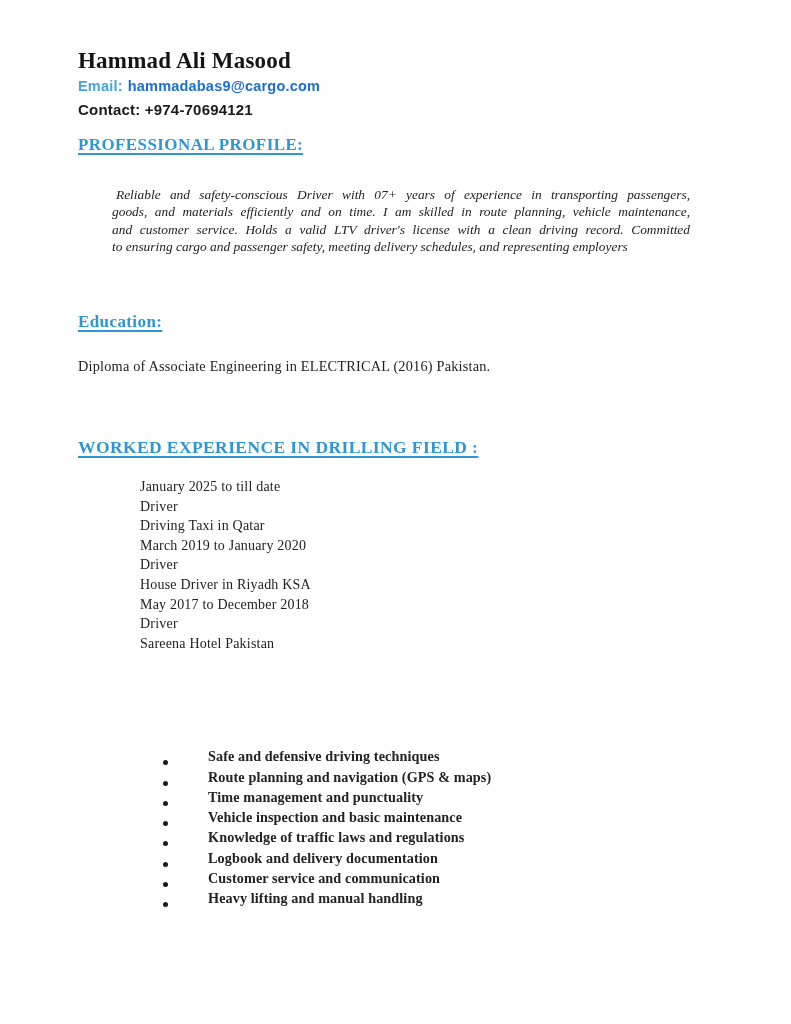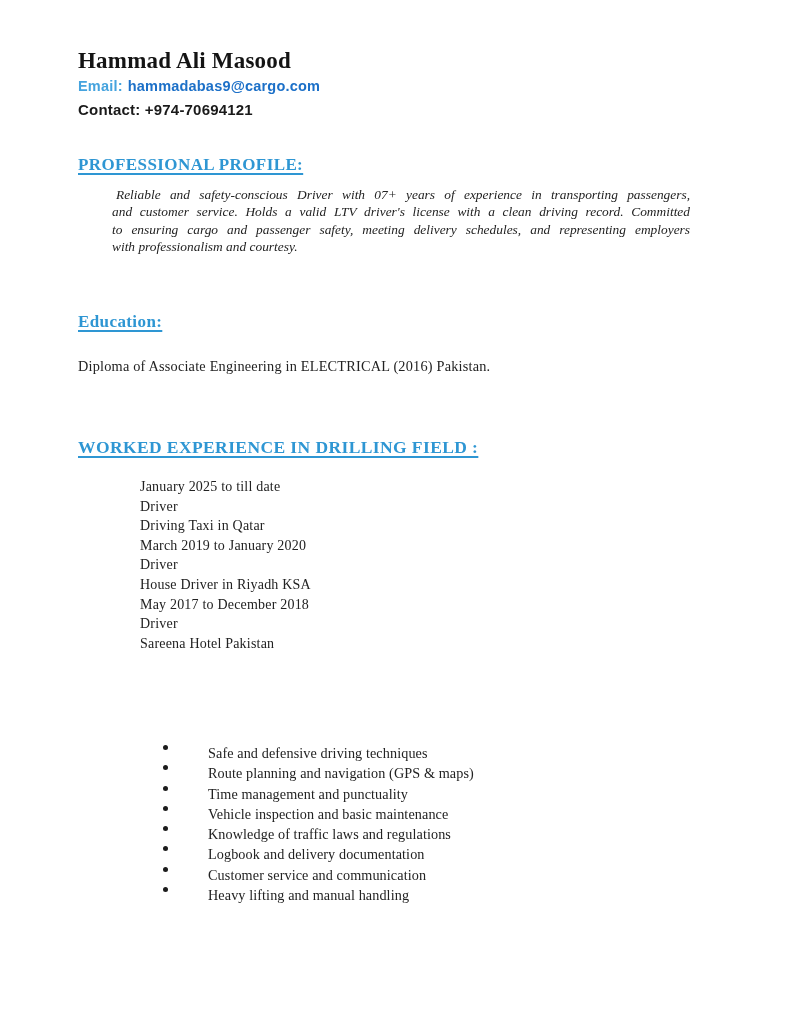--- a/index.html
+++ b/index.html
@@ -45,21 +45,21 @@
   .sec-heading {
     margin: 0;
     font-family: "Liberation Serif", serif;
     font-weight: bold;
     color: #2E96D3;
     text-decoration: underline;
     text-decoration-thickness: 2px;
     text-underline-offset: 3px;
     letter-spacing: 0.4px;
   }
-  .h-profile    { top: 155px; font-size: 17px; }
+  .h-profile    { top: 135px; font-size: 17px; }
   .h-education  { top: 312px; font-size: 17px; }
   .h-experience { top: 437px; font-size: 17.5px; }
   .h-activities { top: 706px; font-size: 16.5px; }
 
   
   .profile-para {
     top: 186px;
     left: 112px;
     width: 578px;
     font-size: 13.4px;
@@ -96,21 +96,22 @@
   .bullet-list {
     top: 745px;
     left: 163px;
     margin: 0;
     padding: 0;
     list-style: none;
   }
   .bullet-item {
     height: 20.25px;
     display: flex;
-    align-items: flex-start;
+    align-items: flex-end;
+    font-weight: bold;
   }
   .bullet-dot {
     width: 5px;
     height: 5px;
     border-radius: 50%;
     background: #1c1c1c;
     flex: 0 0 auto;
   }
   .bullet-text {
     margin-left: 40px;
@@ -130,23 +131,23 @@
   <div class="abs email-line">
     <span class="email-label">Email:</span><a class="email-value">hammadabas9@cargo.com</a>
   </div>
 
   <div class="abs contact-line">Contact: +974-70694121</div>
 
   <h2 class="abs sec-heading h-profile">PROFESSIONAL PROFILE:</h2>
 
   <div class="abs profile-para">
     <div class="pline">Reliable and safety-conscious Driver with 07+ years of experience in transporting passengers,</div>
+    <div class="pline">goods, and materials efficiently and on time. I am skilled in route planning, vehicle maintenance,</div>
     <div class="pline">and customer service. Holds a valid LTV driver's license with a clean driving record. Committed</div>
     <div class="pline">to ensuring cargo and passenger safety, meeting delivery schedules, and representing employers</div>
-    <div class="pline">with professionalism and courtesy.</div>
   </div>
 
   <h2 class="abs sec-heading h-education">Education:</h2>
 
   <div class="abs edu-detail">Diploma of Associate Engineering in ELECTRICAL (2016) Pakistan.</div>
 
   <h2 class="abs sec-heading h-experience">WORKED EXPERIENCE IN DRILLING FIELD :</h2>
 
   <div class="abs exp-block">
     <div class="exp-line">January 2025 to till date</div>

